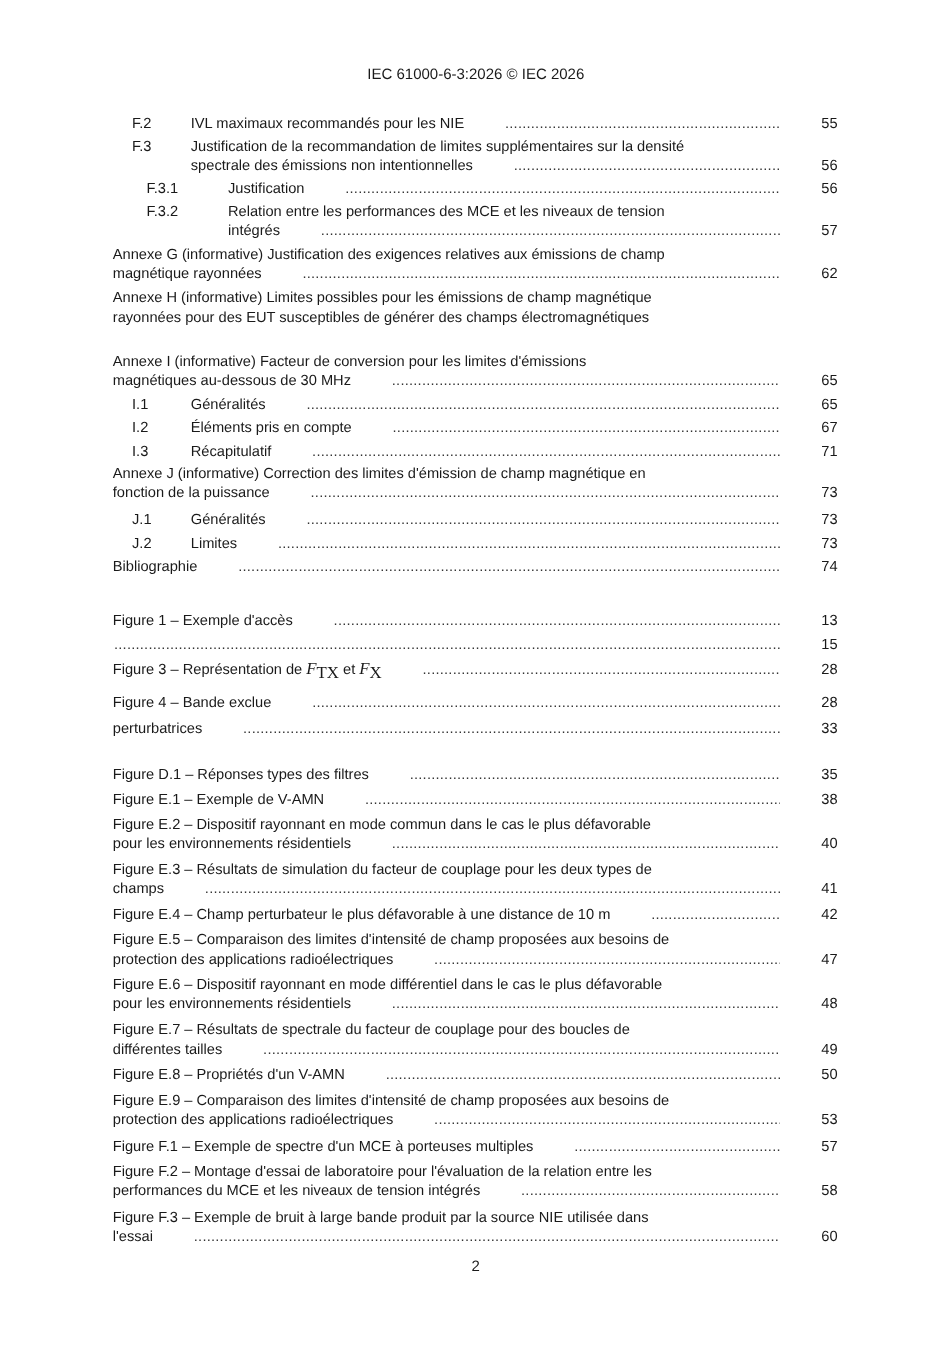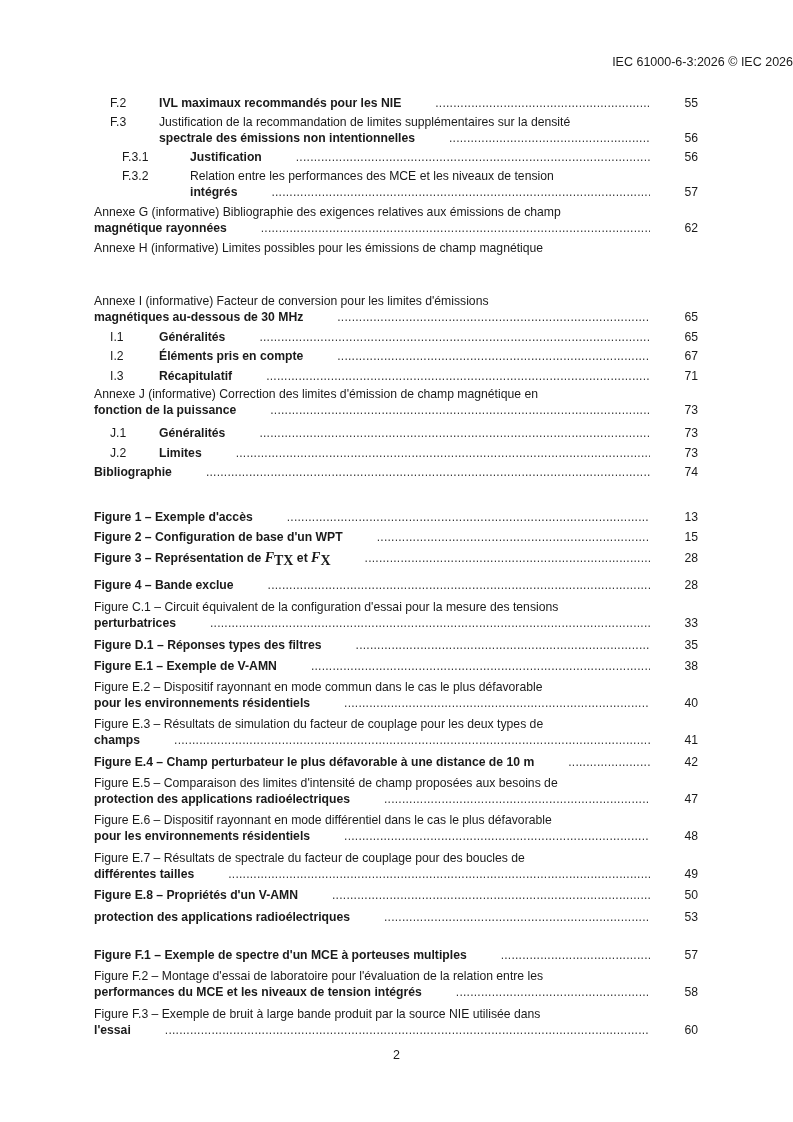--- a/index.html
+++ b/index.html
@@ -1,21 +1,21 @@
 <!DOCTYPE html>
 <html><head>
 <meta charset="utf-8">
 <style>
   html, body { margin: 0; padding: 0; background: #ffffff; }
   body {
     width: 793px; height: 1122px; position: relative; overflow: hidden;
     font-family: "Liberation Sans", sans-serif; color: #1a1a1a; font-size: 12.2px;
   }
   .header {
-    position: absolute; top: 55px; left: 0; width: 793px; text-align: right;
+    position: absolute; top: 55px; left: 0; width: 793px; text-align: center;
     font-size: 12.5px;
   }
   .footer {
     position: absolute; top: 1048px; left: 0; width: 793px; text-align: center;
     font-size: 12.5px;
   }
   .toc { position: absolute; left: 94px; width: 604px; }
   .entry { position: absolute; left: 0; width: 604px; line-height: 16px; }
   .line { position: relative; height: 16px; white-space: nowrap; gap: 33px; }
   .line.last { display: flex; align-items: baseline; }
@@ -23,21 +23,21 @@
   .txt { position: absolute; top: 0; }
   .last .fill {
     flex: 1; overflow: hidden; white-space: nowrap; margin: 0 1px;
     color: #333;
   }
   .last .fill::before {
     content: "..................................................................................................................................................................................................................................................";
     letter-spacing: 0.2px;
   }
   .last .page { flex: none; }
-  .last .lead { flex: none; white-space: nowrap; font-weight: bold; }
+  .last .lead { flex: none; white-space: nowrap; }
   .lvl1 .num { left: 16px; }
   .lvl1 .txt, .lvl1 .indent { padding-left: 65px; }
   .lvl2 .num { left: 28px; }
   .lvl2 .indent { padding-left: 96px; }
   sub.s { font-size: 14px; vertical-align: -3px; font-style: normal; }
   .fx { font-family: "Liberation Serif", serif; font-style: italic; font-size: 14px; }
 </style>
 </head>
 <body>
 
@@ -82,32 +82,35 @@
     </div>
     <div class="line last">
       <span class="lead indent">intégrés</span>
       <span class="fill"></span>
       <span class="page">57</span>
     </div>
   </div>
 
   <div class="entry lvl0" style="top:204px">
     <div class="line">
-        <span class="txt">Annexe G (informative)  Bibliographie des exigences relatives aux émissions de champ</span>
+        <span class="txt">Annexe G (informative)  Justification des exigences relatives aux émissions de champ</span>
       </div>
     <div class="line last">
       <span class="lead">magnétique rayonnées</span>
       <span class="fill"></span>
       <span class="page">62</span>
     </div>
   </div>
 
   <div class="entry lvl0" style="top:240px">
     <div class="line">
         <span class="txt">Annexe H (informative)  Limites possibles pour les émissions de champ magnétique</span>
+      </div>
+    <div class="line">
+        <span class="txt">rayonnées pour des EUT susceptibles de générer des champs électromagnétiques</span>
       </div>
   </div>
 
   <div class="entry lvl0" style="top:293px">
     <div class="line">
         <span class="txt">Annexe I (informative)  Facteur de conversion pour les limites d'émissions</span>
       </div>
     <div class="line last">
       <span class="lead">magnétiques au-dessous de 30 MHz</span>
       <span class="fill"></span>
@@ -182,21 +185,20 @@
   <div class="entry lvl0" style="top:509px">
     <div class="line last">
       <span class="lead">Figure 1 – Exemple d'accès</span>
       <span class="fill"></span>
       <span class="page">13</span>
     </div>
   </div>
 
   <div class="entry lvl0" style="top:529px">
     <div class="line last">
-      <span class="lead">Figure 2 – Configuration de base d'un WPT</span>
       <span class="fill"></span>
       <span class="page">15</span>
     </div>
   </div>
 
   <div class="entry lvl0" style="top:550px">
     <div class="line last">
       <span class="lead"><span>Figure 3 – Représentation de </span><span class="fx"><span>F</span><sub class="s">TX</sub></span><span> et </span><span class="fx"><span>F</span><sub class="s">X</sub></span></span>
       <span class="fill"></span>
       <span class="page">28</span>
@@ -205,23 +207,20 @@
 
   <div class="entry lvl0" style="top:577px">
     <div class="line last">
       <span class="lead">Figure 4 – Bande exclue</span>
       <span class="fill"></span>
       <span class="page">28</span>
     </div>
   </div>
 
   <div class="entry lvl0" style="top:599px">
-    <div class="line">
-        <span class="txt">Figure C.1 – Circuit équivalent de la configuration d'essai pour la mesure des tensions</span>
-      </div>
     <div class="line last">
       <span class="lead">perturbatrices</span>
       <span class="fill"></span>
       <span class="page">33</span>
     </div>
   </div>
 
   <div class="entry lvl0" style="top:637px">
     <div class="line last">
       <span class="lead">Figure D.1 – Réponses types des filtres</span>
@@ -303,20 +302,23 @@
 
   <div class="entry lvl0" style="top:887px">
     <div class="line last">
       <span class="lead">Figure E.8 – Propriétés d'un V-AMN</span>
       <span class="fill"></span>
       <span class="page">50</span>
     </div>
   </div>
 
   <div class="entry lvl0" style="top:909px">
+    <div class="line">
+        <span class="txt">Figure E.9 – Comparaison des limites d'intensité de champ proposées aux besoins de</span>
+      </div>
     <div class="line last">
       <span class="lead">protection des applications radioélectriques</span>
       <span class="fill"></span>
       <span class="page">53</span>
     </div>
   </div>
 
   <div class="entry lvl0" style="top:947px">
     <div class="line last">
       <span class="lead">Figure F.1 – Exemple de spectre d'un MCE à porteuses multiples</span>

